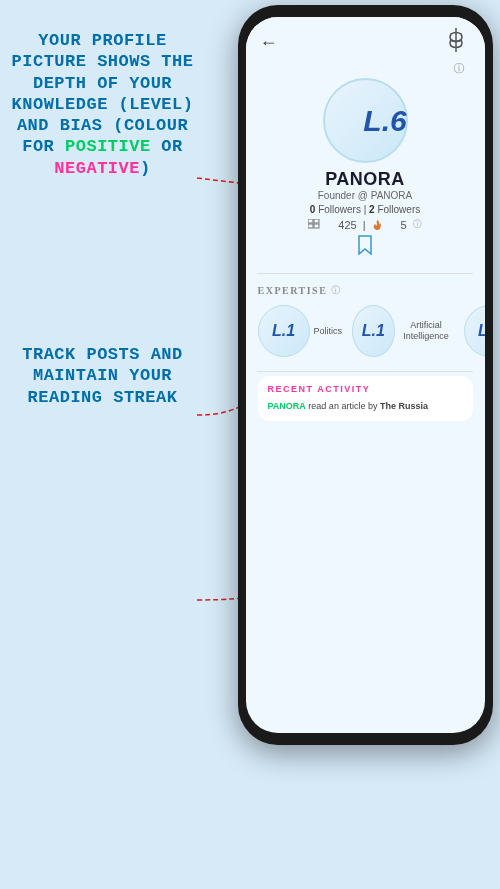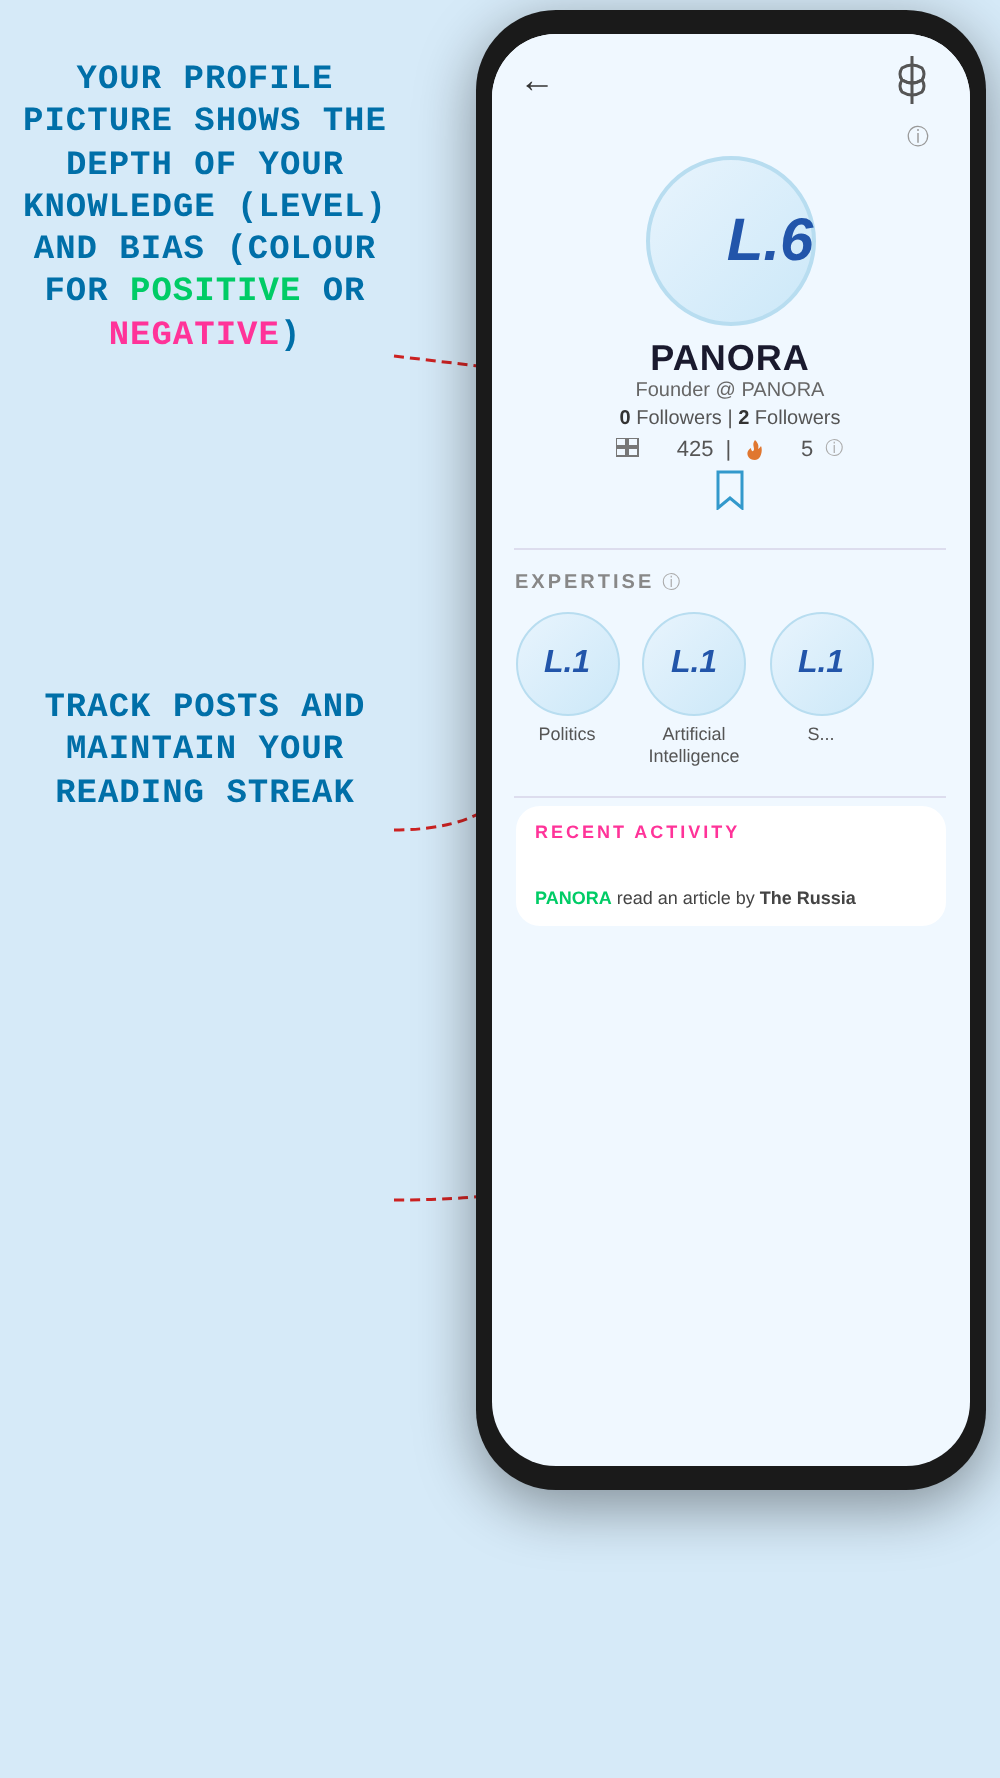--- a/index.html
+++ b/index.html
@@ -210,32 +210,33 @@
       align-items: center;
       gap: 4px;
       margin-bottom: 8px;
     }
 
     .expertise-title {
       font-size: 10px;
       font-weight: 700;
       color: #888;
       letter-spacing: 1.5px;
+      font-family: Liberation Serif, serif;
     }
 
     .expertise-bubbles {
       display: flex;
       gap: 10px;
       align-items: flex-start;
       padding-bottom: 4px;
     }
 
     .expertise-bubble-item {
       display: flex;
-      flex-direction: column;
+      flex-direction: row;
       align-items: center;
       gap: 4px;
     }
 
     .expertise-bubble {
       width: 52px;
       height: 52px;
       border-radius: 50%;
       border: 1.5px solid #b8ddf0;
       background: linear-gradient(135deg, #e8f4fd, #cce8f8);
@@ -262,21 +263,21 @@
       background: #fff;
       border-radius: 12px;
       padding: 8px 10px;
     }
 
     .activity-title {
       font-size: 9px;
       font-weight: 700;
       letter-spacing: 1.5px;
       color: #ff3399;
-      margin-bottom: 22px;
+      margin-bottom: 6px;
     }
 
     .activity-item {
       font-size: 9px;
       color: #444;
       line-height: 1.4;
     }
 
     .activity-item .act-username {
       color: #00cc66;

